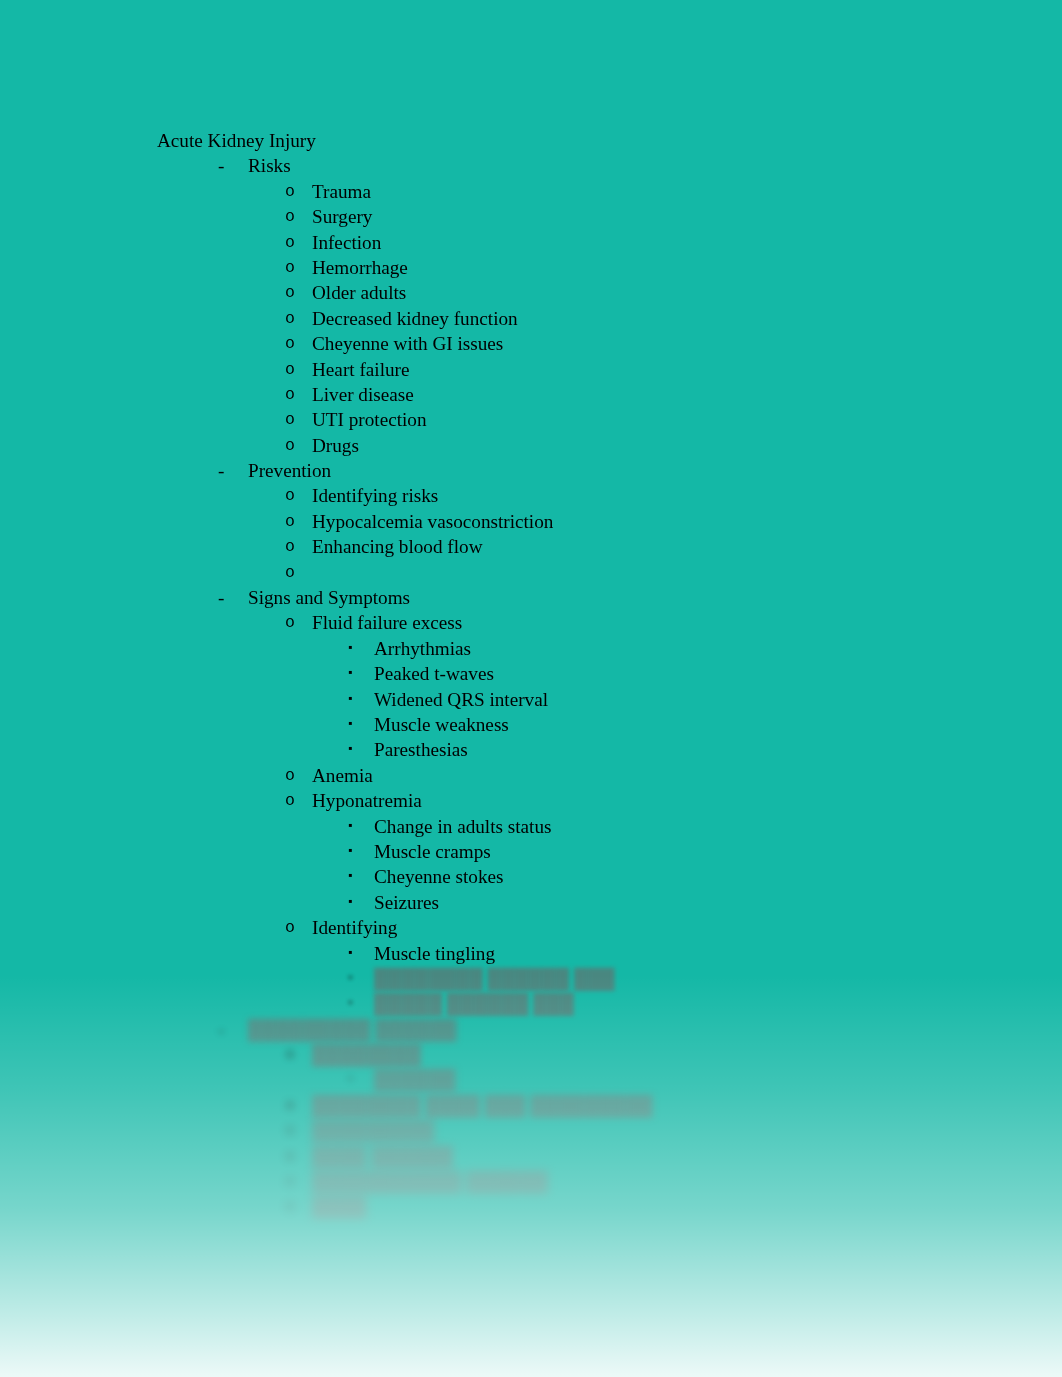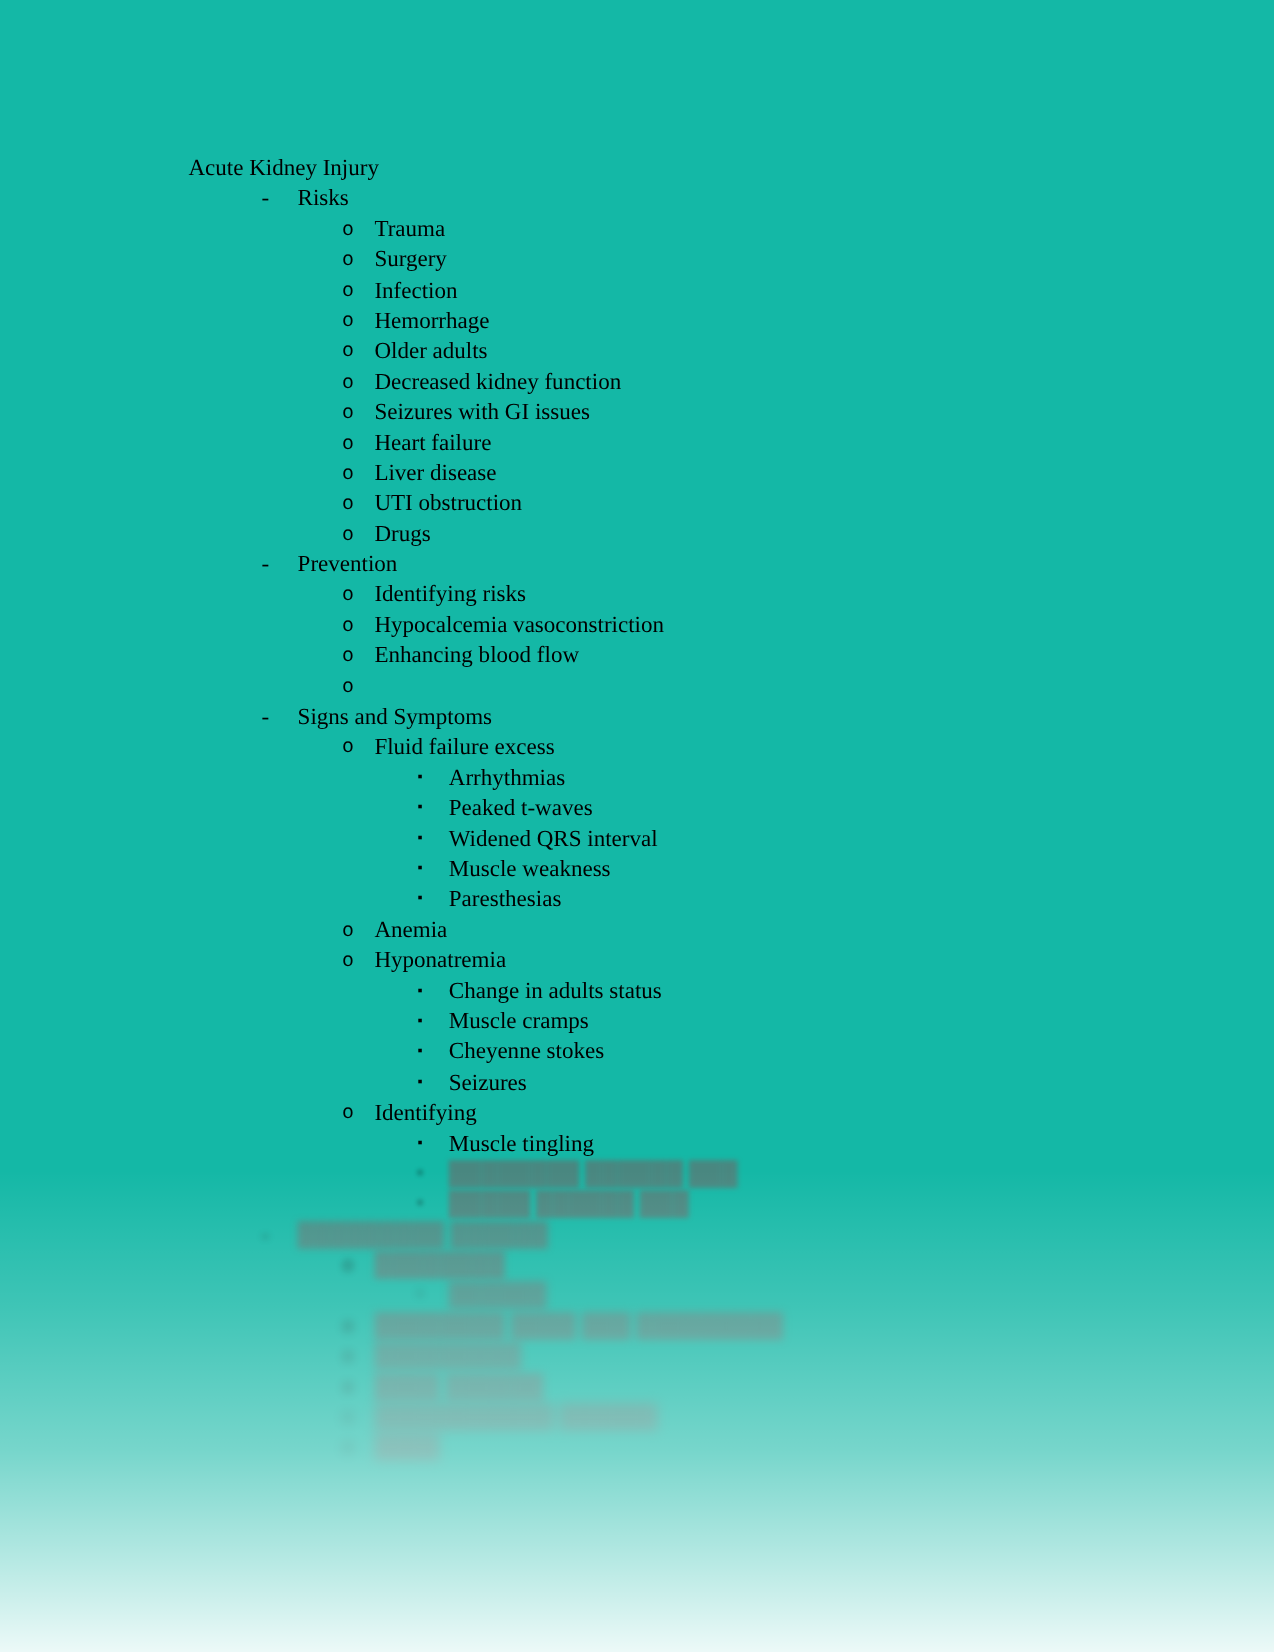--- a/index.html
+++ b/index.html
@@ -124,24 +124,24 @@
     <div class="line title-line">Acute Kidney Injury</div>
 
     <div id="outline-host">
         <div class="bullet-row lvl1"><span class="marker">-</span><span class="label">Risks</span></div>
         <div class="bullet-row lvl2"><span class="marker">o</span><span class="label">Trauma</span></div>
         <div class="bullet-row lvl2"><span class="marker">o</span><span class="label">Surgery</span></div>
         <div class="bullet-row lvl2"><span class="marker">o</span><span class="label">Infection</span></div>
         <div class="bullet-row lvl2"><span class="marker">o</span><span class="label">Hemorrhage</span></div>
         <div class="bullet-row lvl2"><span class="marker">o</span><span class="label">Older adults</span></div>
         <div class="bullet-row lvl2"><span class="marker">o</span><span class="label">Decreased kidney function</span></div>
-        <div class="bullet-row lvl2"><span class="marker">o</span><span class="label">Seizures with GI issues</span></div>
+        <div class="bullet-row lvl2"><span class="marker">o</span><span class="label">Cheyenne with GI issues</span></div>
         <div class="bullet-row lvl2"><span class="marker">o</span><span class="label">Heart failure</span></div>
         <div class="bullet-row lvl2"><span class="marker">o</span><span class="label">Liver disease</span></div>
-        <div class="bullet-row lvl2"><span class="marker">o</span><span class="label">UTI obstruction</span></div>
+        <div class="bullet-row lvl2"><span class="marker">o</span><span class="label">UTI protection</span></div>
         <div class="bullet-row lvl2"><span class="marker">o</span><span class="label">Drugs</span></div>
         <div class="bullet-row lvl1"><span class="marker">-</span><span class="label">Prevention</span></div>
         <div class="bullet-row lvl2"><span class="marker">o</span><span class="label">Identifying risks</span></div>
         <div class="bullet-row lvl2"><span class="marker">o</span><span class="label">Hypocalcemia vasoconstriction</span></div>
         <div class="bullet-row lvl2"><span class="marker">o</span><span class="label">Enhancing blood flow</span></div>
         <div class="bullet-row lvl2"><span class="marker">o</span></div>
         <div class="bullet-row lvl1"><span class="marker">-</span><span class="label">Signs and Symptoms</span></div>
         <div class="bullet-row lvl2"><span class="marker">o</span><span class="label">Fluid failure excess</span></div>
         <div class="bullet-row lvl3"><span class="marker">▪</span><span class="label">Arrhythmias</span></div>
         <div class="bullet-row lvl3"><span class="marker">▪</span><span class="label">Peaked t-waves</span></div>

